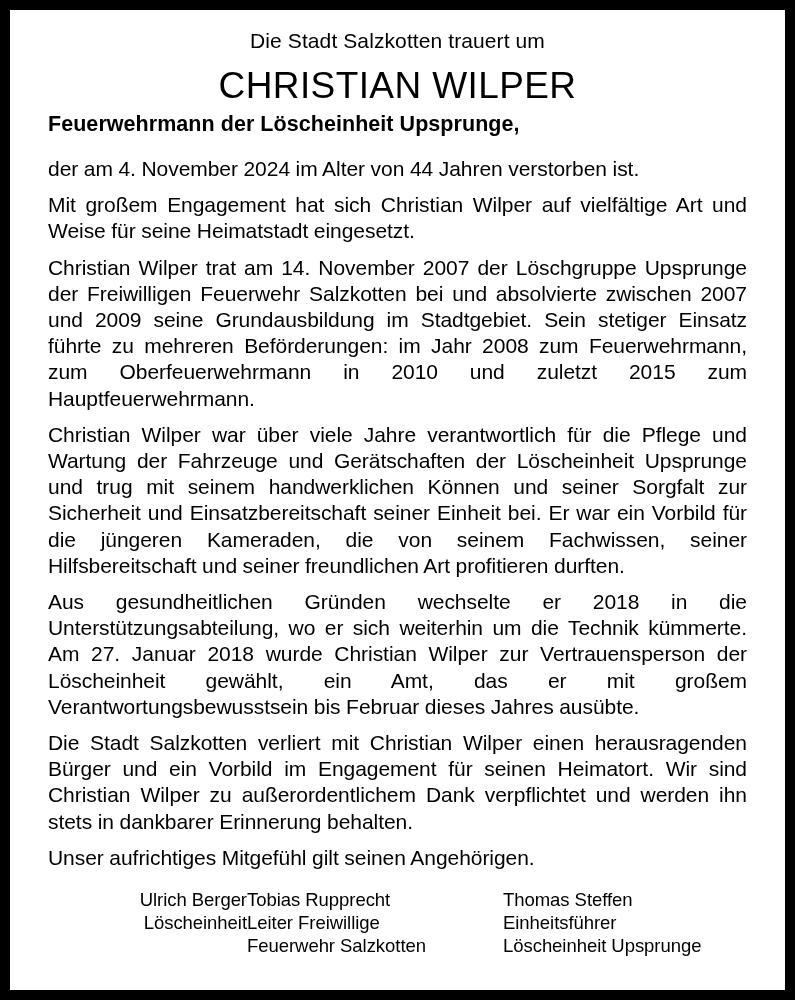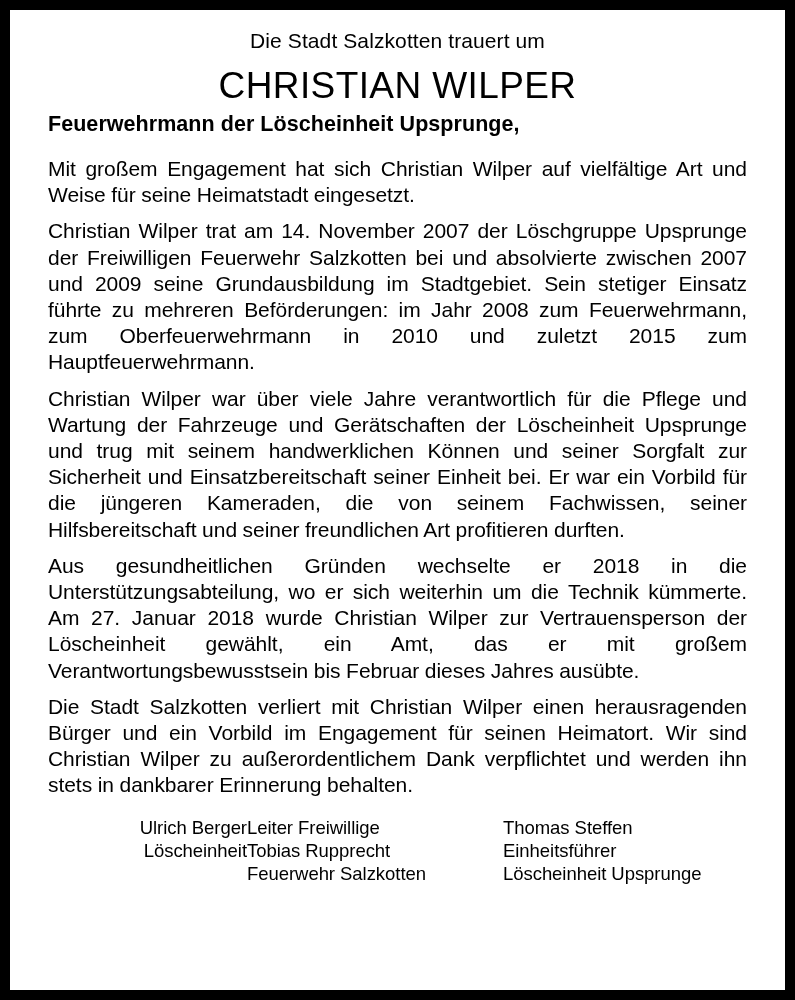--- a/index.html
+++ b/index.html
@@ -114,38 +114,40 @@
 <div class="notice">
   <div class="notice-inner">
 
     <div class="preline">Die Stadt Salzkotten trauert um</div>
 
     <div class="deceased-name">CHRISTIAN WILPER</div>
 
     <div class="deceased-role">Feuerwehrmann der Löscheinheit Upsprunge,</div>
 
     <div class="body-block">
+      <p class="para no-justify">der am 4. November 2024 im Alter von 44 Jahren verstorben ist.</p>
       <p class="para">Mit großem Engagement hat sich Christian Wilper auf vielfältige Art und Weise für seine Heimatstadt eingesetzt.</p>
       <p class="para">Christian Wilper trat am 14. November 2007 der Löschgruppe Upsprunge der Freiwilligen Feuerwehr Salzkotten bei und absolvierte zwischen 2007 und 2009 seine Grundausbildung im Stadtgebiet. Sein stetiger Einsatz führte zu mehreren Beförderungen: im Jahr 2008 zum Feuerwehrmann, zum Oberfeuerwehrmann in 2010 und zuletzt 2015 zum Hauptfeuerwehrmann.</p>
       <p class="para">Christian Wilper war über viele Jahre verantwortlich für die Pflege und Wartung der Fahrzeuge und Gerätschaften der Löscheinheit Upsprunge und trug mit seinem handwerklichen Können und seiner Sorgfalt zur Sicherheit und Einsatzbereitschaft seiner Einheit bei. Er war ein Vorbild für die jüngeren Kameraden, die von seinem Fachwissen, seiner Hilfsbereitschaft und seiner freundlichen Art profitieren durften.</p>
       <p class="para">Aus gesundheitlichen Gründen wechselte er 2018 in die Unterstützungsabteilung, wo er sich weiterhin um die Technik kümmerte. Am 27. Januar 2018 wurde Christian Wilper zur Vertrauensperson der Löscheinheit gewählt, ein Amt, das er mit großem Verantwortungsbewusstsein bis Februar dieses Jahres ausübte.</p>
       <p class="para">Die Stadt Salzkotten verliert mit Christian Wilper einen herausragenden Bürger und ein Vorbild im Engagement für seinen Heimatort. Wir sind Christian Wilper zu außerordentlichem Dank verpflichtet und werden ihn stets in dankbarer Erinnerung behalten.</p>
+      <p class="para no-justify">Unser aufrichtiges Mitgefühl gilt seinen Angehörigen.</p>
     </div>
 
     <div class="signatures">
 
       <div class="sig-col sig-col-1">
         <span class="sig-line">Ulrich Berger</span>
         <span class="sig-line">Löscheinheit</span>
         <span class="sig-line"></span>
       </div>
 
       <div class="sig-col sig-col-2">
+        <span class="sig-line">Tobias Rupprecht</span>
         <span class="sig-line">Leiter Freiwillige</span>
-        <span class="sig-line">Tobias Rupprecht</span>
         <span class="sig-line">Feuerwehr Salzkotten</span>
       </div>
 
       <div class="sig-col sig-col-3">
         <span class="sig-line">Thomas Steffen</span>
         <span class="sig-line">Einheitsführer</span>
         <span class="sig-line">Löscheinheit Upsprunge</span>
       </div>
 
     </div>

